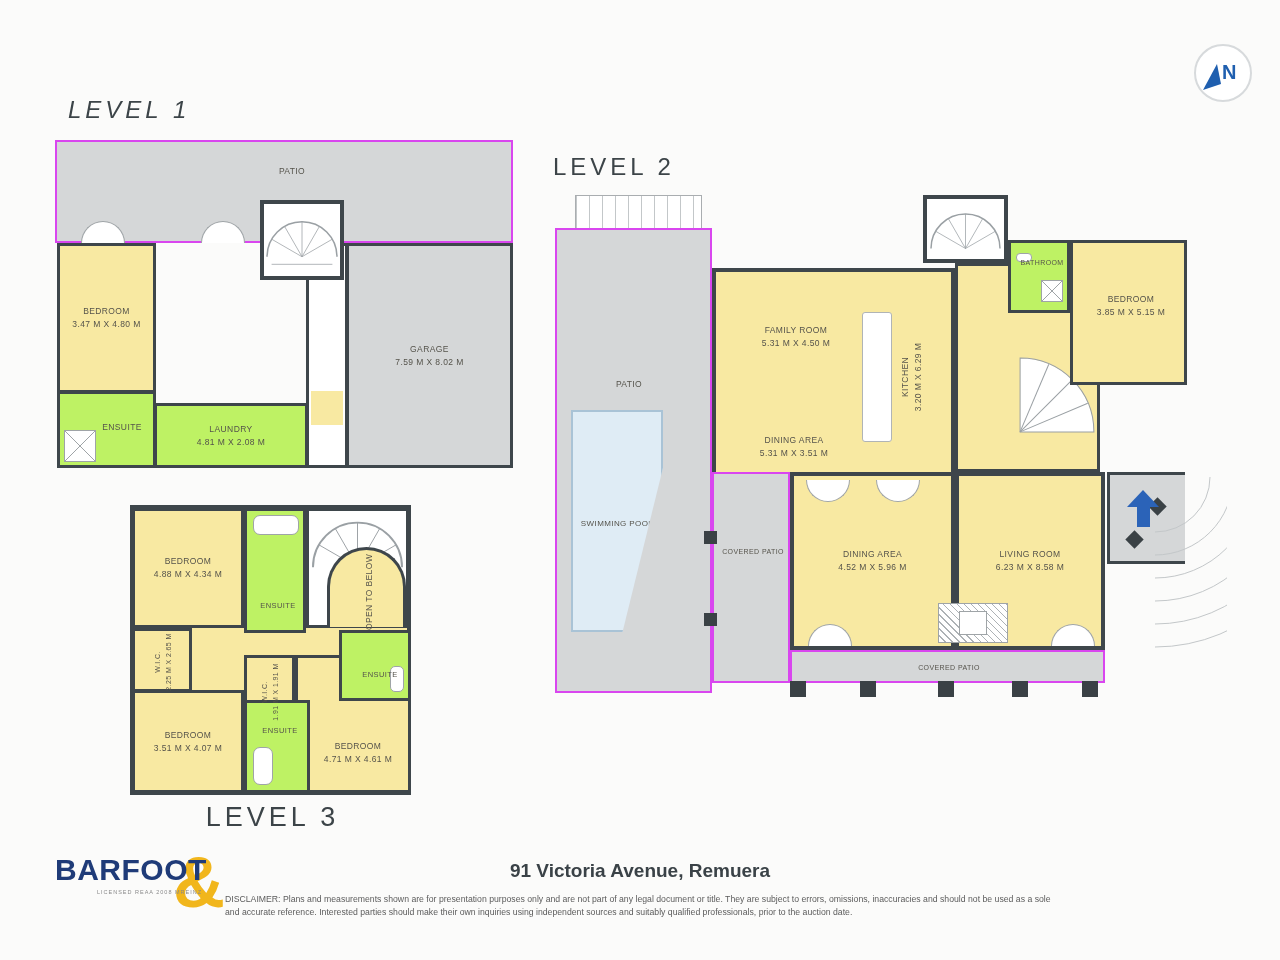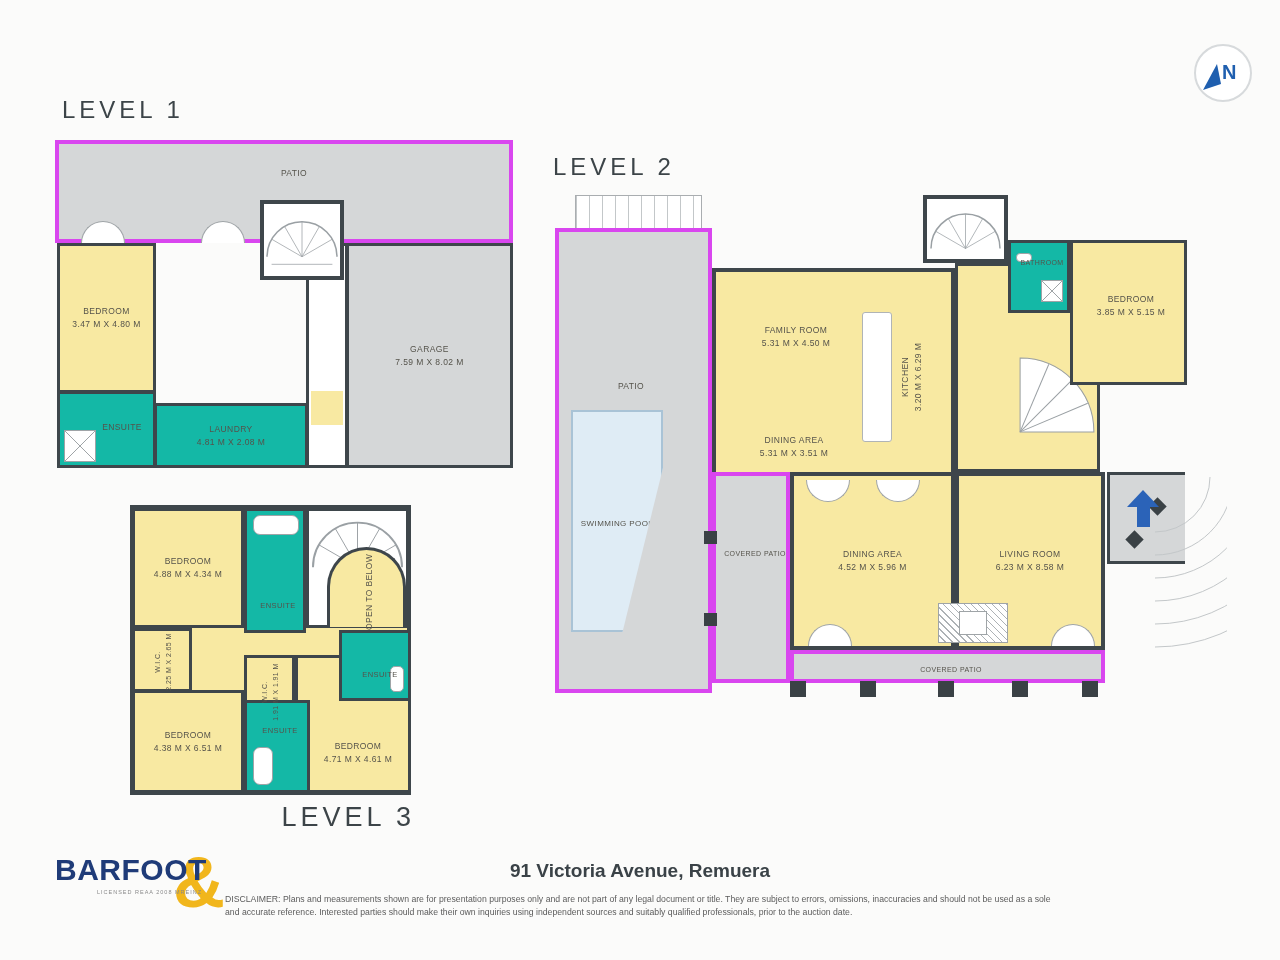--- a/index.html
+++ b/index.html
@@ -5,26 +5,26 @@
   html,body{margin:0;padding:0;background:#fff;}
   .canvas{position:relative;width:1280px;height:960px;background:#FBFBFA;
           font-family:"Liberation Sans",sans-serif;overflow:hidden;}
   .abs{position:absolute;}
   
   .lvltitle{position:absolute;font-size:24px;letter-spacing:4px;color:#3C4448;font-weight:500;}
   
   .plan{position:absolute;}
   .room{position:absolute;box-sizing:border-box;}
   .yellow{background:#F8E9A2;}
-  .blue{background:#14b8a6;padding-left:29px;}
+  .blue{background:#bef264;padding-left:29px;}
   .gray{background:#D5D7D8;}
   .white{background:#FFFFFF;}
   .w{border:3px solid #3E464B;}
   .w4{border:4px solid #3E464B;}
-  .thin{border:4px solid #d946ef;}
+  .thin{border:2px solid #d946ef;}
   
   .rl{position:absolute;text-align:center;color:#55534B;font-size:8.5px;letter-spacing:0.4px;
       line-height:1.55;white-space:nowrap;transform:translate(-50%,-50%);z-index:30;}
   .rl.vert{transform:translate(-50%,-50%) rotate(-90deg);}
   .rl.c{left:50%;top:50%;}
   
   .pillar{position:absolute;width:16px;height:16px;background:#3A4145;z-index:25;}
   .pillar.sm{width:13px;height:13px;}
   .pillar.d{transform:rotate(45deg);}
   
@@ -75,21 +75,21 @@
 
 <div class="canvas">
 
   <div class="north abs" style="left:1194px;top:44px;">
     <svg width="54" height="54" viewBox="0 0 54 54">
       <polygon points="7,44 21,18 25,38" fill="#1F5FAF"></polygon>
       <text x="26" y="33" font-size="20" font-weight="bold" fill="#1F5FAF" font-family="Liberation Sans, sans-serif">N</text>
     </svg>
   </div>
 
-  <div class="lvltitle" style="left:62px;top:96px;">LEVEL 1</div>
+  <div class="lvltitle" style="left:68px;top:96px;font-style:italic;">LEVEL 1</div>
 
   <div class="plan" style="left:55px;top:140px;width:460px;height:330px;">
 
     <div class="room gray thin" style="left:0;top:0;width:458px;height:103px;">
       <div class="rl" style="left:235px;top:30px;">PATIO</div>
     </div>
 
     <div class="room yellow w" style="left:2px;top:103px;width:99px;height:150px;">
       <div class="rl c">
         <div>BEDROOM</div>
@@ -291,21 +291,21 @@
     </div>
     <div class="room yellow w" style="left:2px;top:128px;width:60px;height:64px;">
       <div class="rl vert" style="left:29px;top:31px;font-size:7px;">
         <div>W.I.C.</div>
         <div>2.25 M X 2.65 M</div>
       </div>
     </div>
     <div class="room yellow w" style="left:2px;top:190px;width:112px;height:103px;">
       <div class="rl c">
         <div>BEDROOM</div>
-        <div>4.38 M X 6.51 M</div>
+        <div>3.51 M X 4.07 M</div>
       </div>
     </div>
     <div class="room yellow w" style="left:114px;top:155px;width:51px;height:70px;">
       <div class="rl vert" style="left:24px;top:34px;font-size:7px;">
         <div>W.I.C.</div>
         <div>1.91 M X 1.91 M</div>
       </div>
     </div>
     <div class="room yellow w" style="left:165px;top:155px;width:116px;height:138px;">
       <div class="rl" style="left:60px;top:95px;">
@@ -315,21 +315,21 @@
     </div>
     <div class="room blue w" style="left:209px;top:130px;width:72px;height:71px;">
       <div class="rl" style="left:38px;top:42px;font-size:7.5px;">ENSUITE</div>
       <div class="tub" style="right:4px;bottom:6px;width:14px;height:26px;border-radius:5px;"></div>
     </div>
     <div class="room blue w" style="left:114px;top:200px;width:66px;height:93px;">
       <div class="rl" style="left:33px;top:28px;font-size:7.5px;">ENSUITE</div>
       <div class="tub" style="left:6px;bottom:5px;width:20px;height:38px;"></div>
     </div>
   </div>
-  <div class="lvltitle" style="left:130px;top:802px;width:285px;text-align:right;font-size:27px;">LEVEL 3</div>
+  <div class="lvltitle" style="left:130px;top:802px;width:285px;text-align:center;font-size:27px;">LEVEL 3</div>
 
   <div class="logo" style="left:55px;top:856px;">
     <div class="amp">&amp;</div>
     <div class="l1">BARFOOT</div>
     <div class="tag">LICENSED REAA 2008 MREINZ</div>
   </div>
 
   <div class="address" style="top:860px;">91 Victoria Avenue, Remuera</div>
 
   <div class="disclaimer" style="top:893px;">

